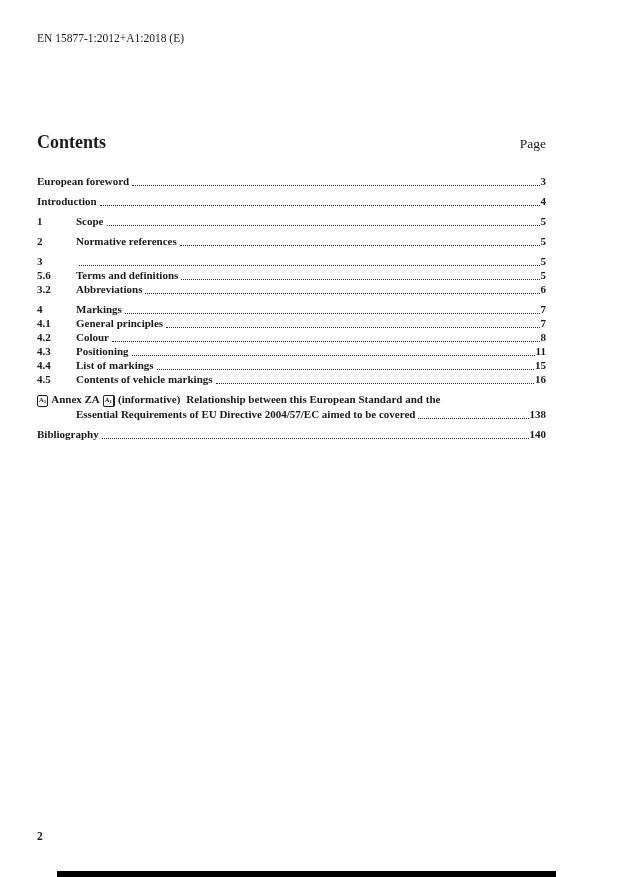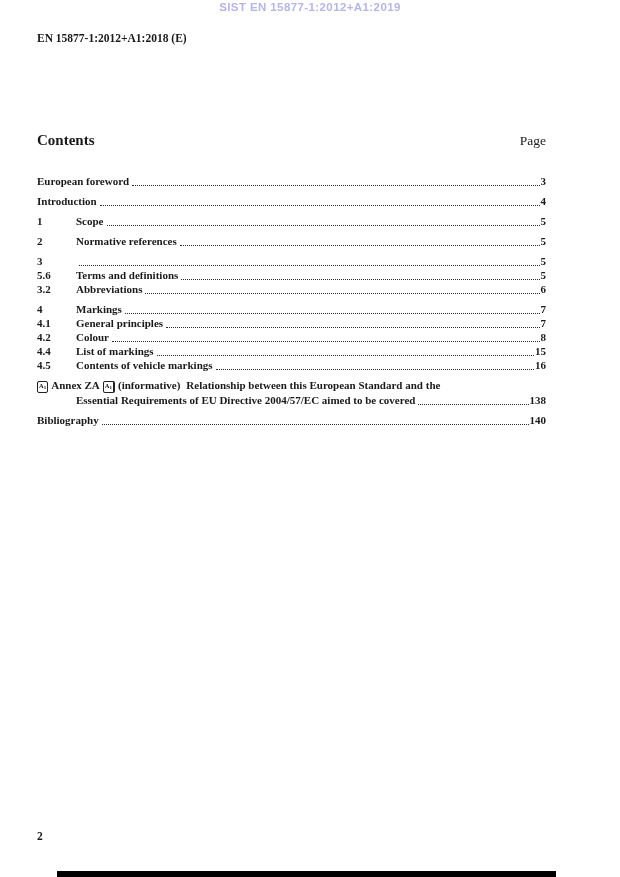--- a/index.html
+++ b/index.html
@@ -15,28 +15,28 @@
   .watermark {
     position: absolute; top: 1px; left: 0; right: 0;
     text-align: center;
     font-family: "Liberation Sans", "DejaVu Sans", sans-serif;
     font-weight: bold; font-size: 11.5px;
     color: #b5b5e8; letter-spacing: 0.4px;
   }
 
   .doc-ref {
     position: absolute; top: 32px; left: 37px;
-    font-weight: bold; font-size: 11.5px;
+    font-weight: normal; font-size: 11.5px;
   }
 
   .contents-row {
     position: absolute; top: 132px; left: 37px; right: 74px;
     display: flex; justify-content: space-between; align-items: baseline;
   }
-  .contents-title { font-weight: bold; font-size: 15px; }
+  .contents-title { font-weight: bold; font-size: 18px; }
   .page-label { font-weight: normal; font-size: 13.5px; }
 
   .toc { position: absolute; top: 170px; left: 37px; width: 509px; }
   .row {
     display: flex;
     font-size: 11px; font-weight: bold; line-height: 14px;
     white-space: nowrap;
   }
   .row.group { margin-top: 6px; }
   .toc > .row:first-child { margin-top: 4px; }
@@ -78,21 +78,20 @@
     position: absolute; top: 871px; left: 57px;
     width: 499px; height: 6px;
     background: #010101;
   }
 </style>
 </head>
 <body>
 
 <div class="page">
 
-  <div class="watermark">SIST EN 15877-1:2012+A1:2019</div>
 
   <div class="doc-ref">EN 15877-1:2012+A1:2018 (E)</div>
 
   <div class="contents-row">
     <span class="contents-title">Contents</span>
     <span class="page-label">Page</span>
   </div>
 
   <div class="toc">
 
@@ -156,20 +155,26 @@
       <span class="pg">7</span>
     </div>
 
     <div class="row">
       <span class="num">4.2</span>
       <span class="title">Colour</span>
       <span class="leader"></span>
       <span class="pg">8</span>
     </div>
 
+    <div class="row">
+      <span class="num">4.3</span>
+      <span class="title">Positioning</span>
+      <span class="leader"></span>
+      <span class="pg">11</span>
+    </div>
 
     <div class="row">
       <span class="num">4.4</span>
       <span class="title">List of markings</span>
       <span class="leader"></span>
       <span class="pg">15</span>
     </div>
 
     <div class="row">
       <span class="num">4.5</span>

